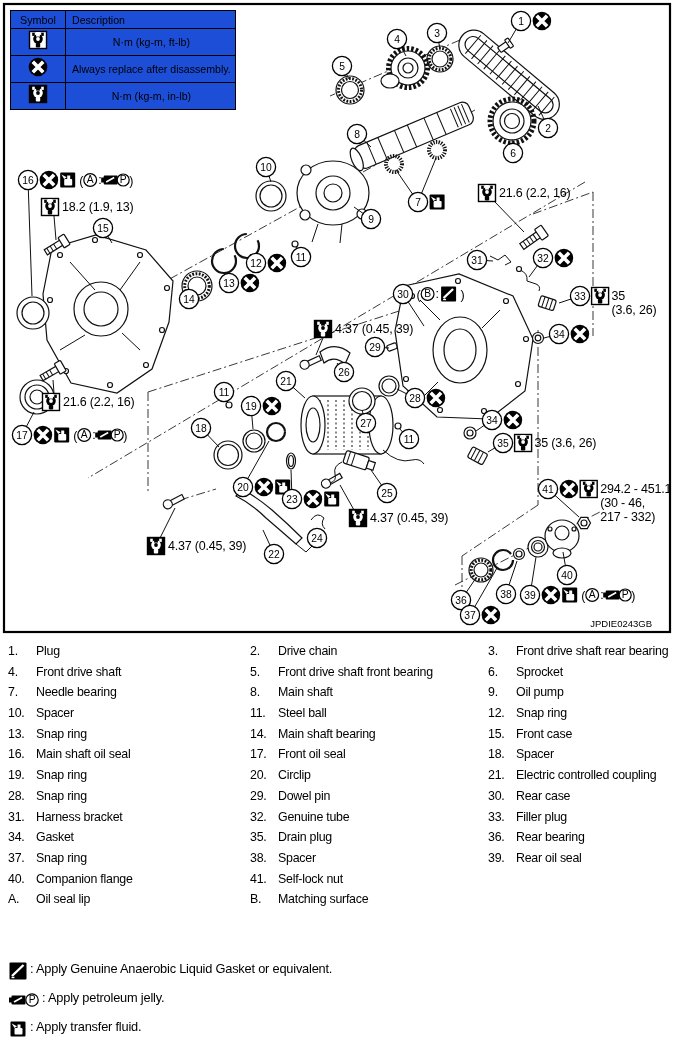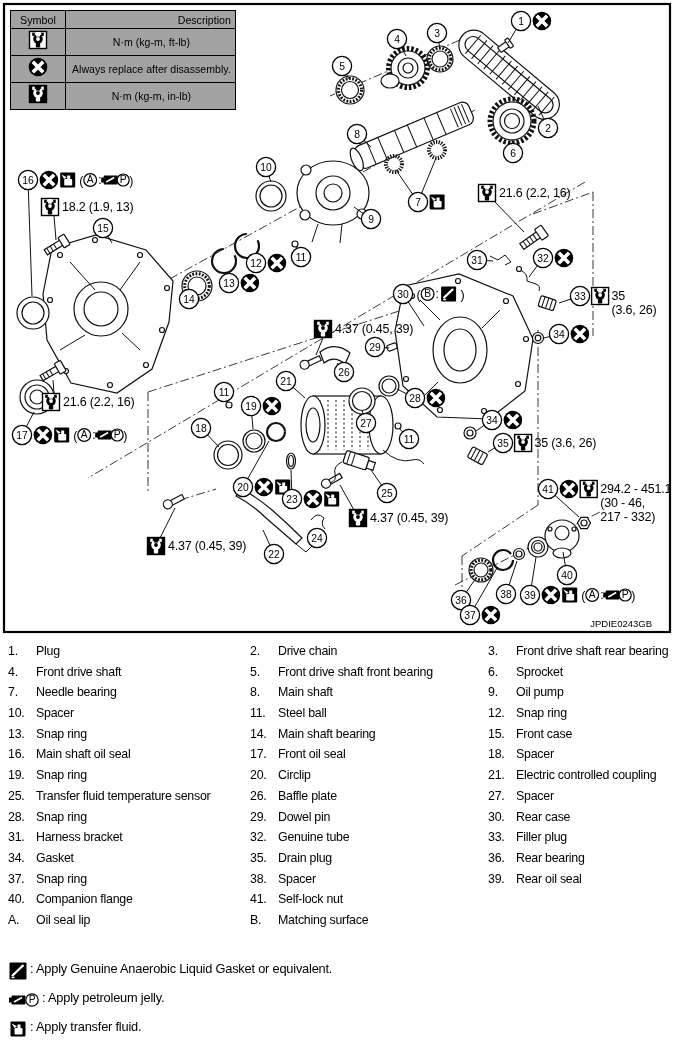--- a/index.html
+++ b/index.html
@@ -16,21 +16,21 @@
   .ld{stroke:#111;stroke-width:1;}
   .gd{fill:none;stroke:#222;stroke-width:0.9;stroke-dasharray:9 3 2 3;}
   .snap{fill:none;stroke:#111;stroke-width:2.2;stroke-dasharray:56 13;}
   .teeth{fill:none;stroke:#111;stroke-width:5;stroke-dasharray:2.5 2;}
   .nb{fill:none;stroke:#111;stroke-width:4;stroke-dasharray:1.3 1.3;}
   .dr{fill:none;stroke:#111;stroke-width:3;stroke-dasharray:1.8 1.5;}
   .tt{font-size:12.5px;letter-spacing:-0.2px;}
   .cn{font-size:10.3px;text-anchor:middle;}
   .an{font-size:12.5px;}
   
-  #legend{position:absolute;left:10px;top:10px;border-collapse:collapse;background:#a3a3a3;z-index:5;}
+  #legend{position:absolute;left:10px;top:10px;border-collapse:collapse;background:#1d4ed8;z-index:5;}
   #legend td,#legend th{border:1.5px solid #000;padding:0;font-weight:normal;text-align:center;}
   #legend .sym{width:54px;height:21px;text-align:center;vertical-align:middle;}
   #legend .hd{height:17px;text-align:center;font-size:10.8px;}
   #legend .desc{width:148px;font-size:10.6px;padding:0 4px 0 6px;white-space:nowrap;}
   
   #plist{position:absolute;left:0;top:642px;width:674px;}
   .prow{position:relative;height:20.7px;}
   .pcell{position:absolute;top:2px;white-space:nowrap;font-size:12.4px;letter-spacing:-0.25px;}
   .c0{left:8px;} .c1{left:250px;} .c2{left:488px;}
   .pn{display:inline-block;width:28px;}
@@ -789,21 +789,21 @@
       </g>
     </g>
 
   <text x="652" y="627" font-size="9.5" text-anchor="end">JPDIE0243GB</text>
 </svg>
 
 <table id="legend">
   <tbody>
     <tr>
       <td class="sym hd">Symbol</td>
-      <td class="desc hd" style="text-align:right">Description</td>
+      <td class="desc hd" style="text-align:left">Description</td>
     </tr>
   <tr>
         <td class="sym"><svg width="22" height="22" viewBox="-11 -11 22 22">
             <g>
               <rect x="-8.5" y="-8.5" width="17" height="17" fill="#fff" stroke="#000" stroke-width="1.4"></rect>
               <circle cx="0" cy="-1" r="4.8" fill="#000"></circle>
               <rect x="-1.9" y="-8" width="3.8" height="4.6" fill="#fff"></rect>
               <circle cx="0" cy="-1" r="1.9" fill="#fff"></circle>
               <rect x="-5.8" y="-7.3" width="2.6" height="3.2" fill="#000"></rect>
               <rect x="3.2" y="-7.3" width="2.6" height="3.2" fill="#000"></rect>
@@ -868,25 +868,20 @@
       <div class="pcell c0"><span class="pn">16.</span><span>Main shaft oil seal</span></div>
       <div class="pcell c1"><span class="pn">17.</span><span>Front oil seal</span></div>
       <div class="pcell c2"><span class="pn">18.</span><span>Spacer</span></div>
     </div>
     <div class="prow">
       <div class="pcell c0"><span class="pn">19.</span><span>Snap ring</span></div>
       <div class="pcell c1"><span class="pn">20.</span><span>Circlip</span></div>
       <div class="pcell c2"><span class="pn">21.</span><span>Electric controlled coupling</span></div>
     </div>
     <div class="prow">
-      <div class="pcell c0"><span class="pn">25.</span><span>Transfer fluid temperature sensor</span></div>
-      <div class="pcell c1"><span class="pn">26.</span><span>Baffle plate</span></div>
-      <div class="pcell c2"><span class="pn">27.</span><span>Spacer</span></div>
-    </div>
-    <div class="prow">
       <div class="pcell c0"><span class="pn">28.</span><span>Snap ring</span></div>
       <div class="pcell c1"><span class="pn">29.</span><span>Dowel pin</span></div>
       <div class="pcell c2"><span class="pn">30.</span><span>Rear case</span></div>
     </div>
     <div class="prow">
       <div class="pcell c0"><span class="pn">31.</span><span>Harness bracket</span></div>
       <div class="pcell c1"><span class="pn">32.</span><span>Genuine tube</span></div>
       <div class="pcell c2"><span class="pn">33.</span><span>Filler plug</span></div>
     </div>
     <div class="prow">

